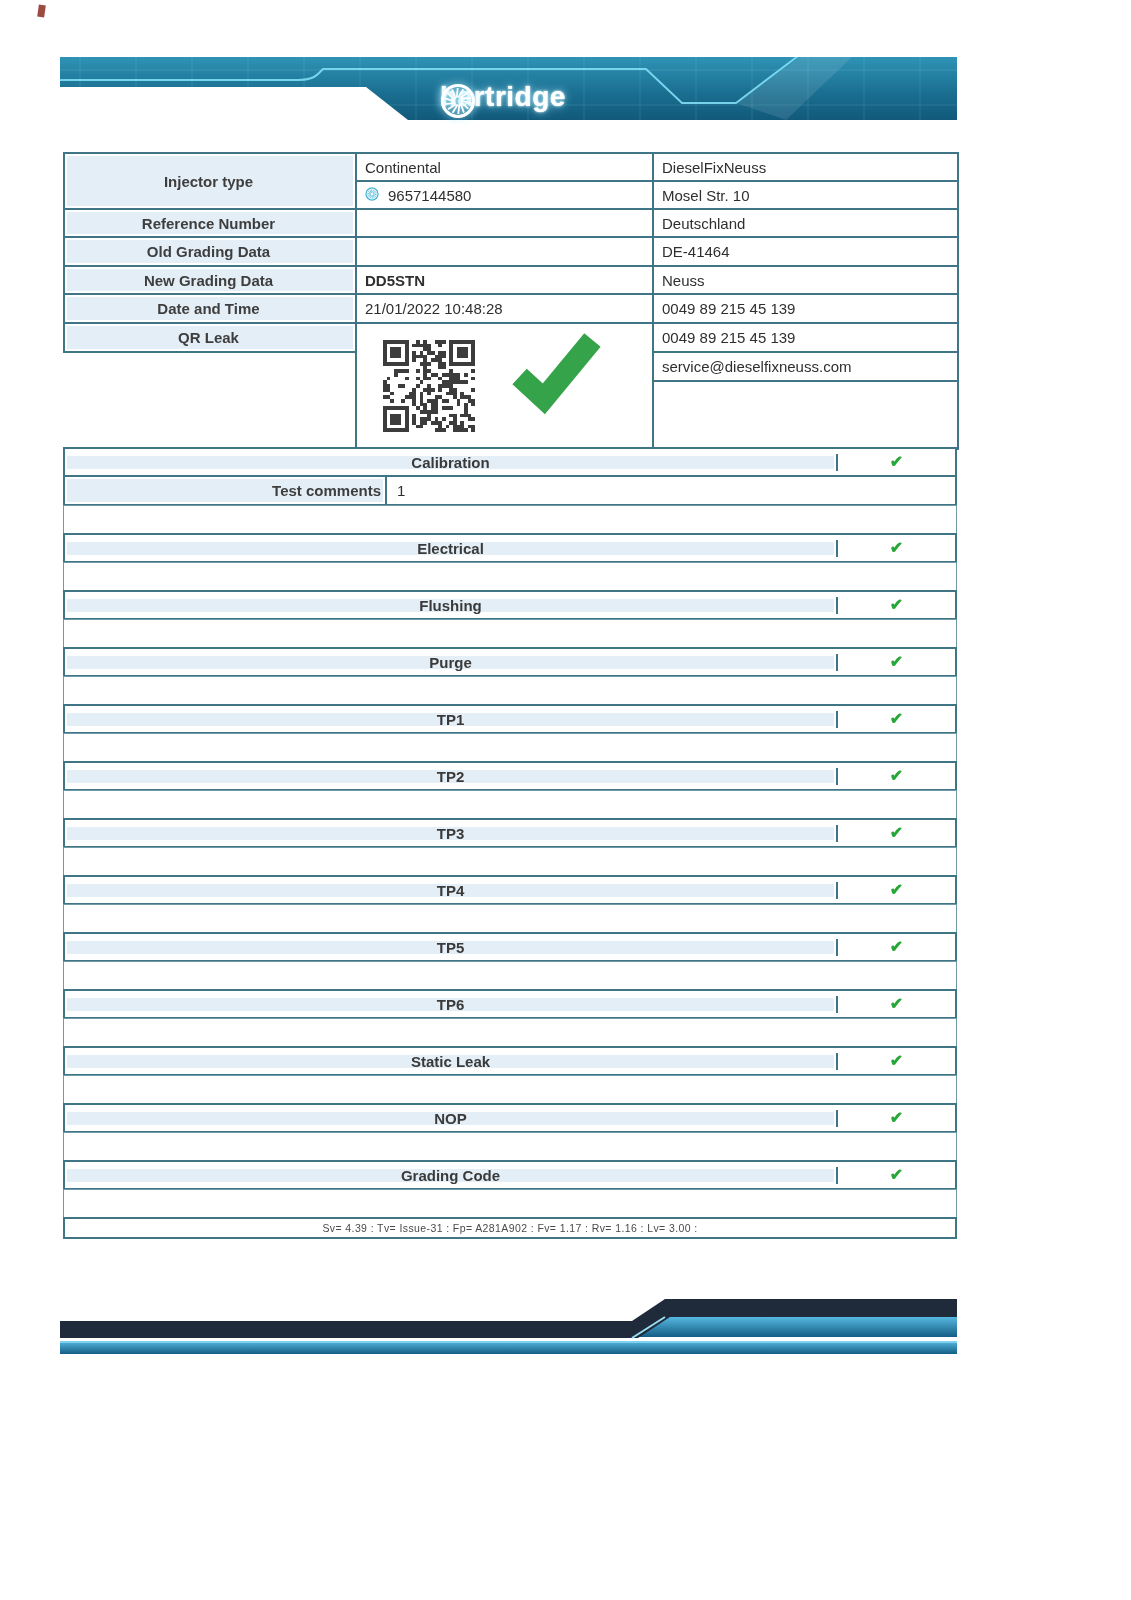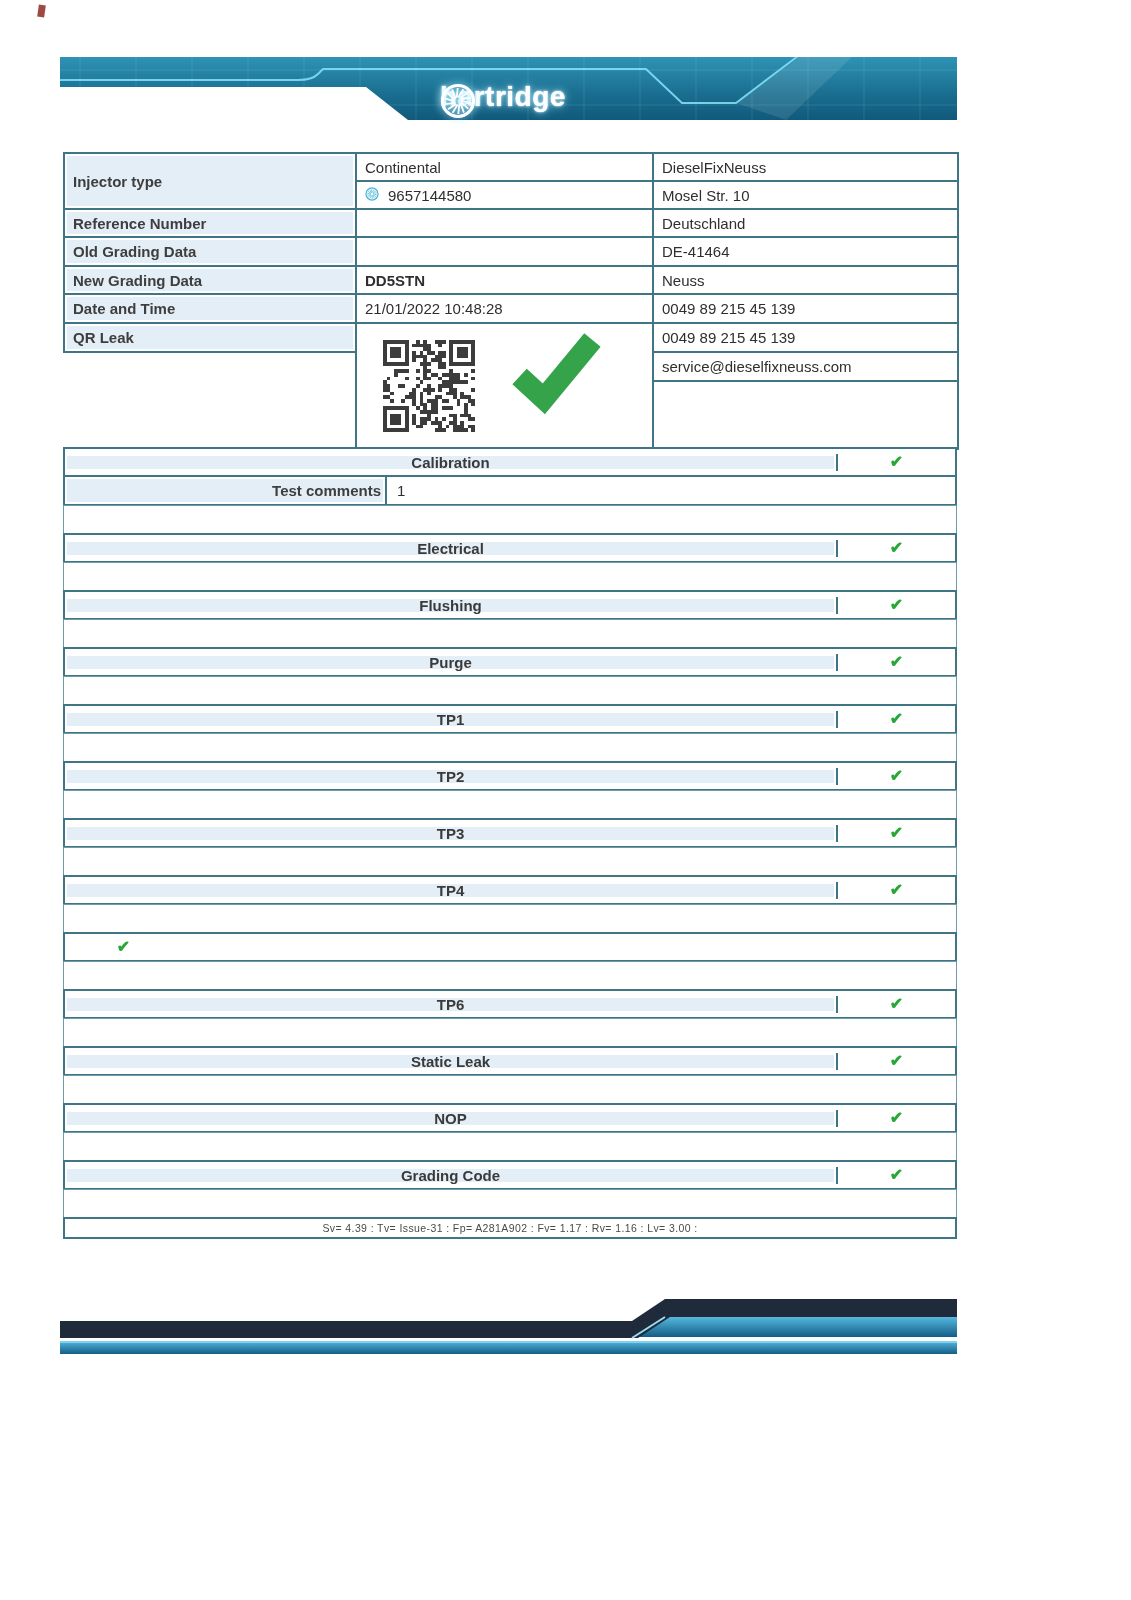--- a/index.html
+++ b/index.html
@@ -19,21 +19,21 @@
   .scan-artifact { position:absolute; left:38px; top:5px; width:7px; height:12px;
     background:#8c2a22; transform:rotate(8deg); opacity:.85; }
 
   
   .info-table { position:absolute; left:63px; top:152px; width:894px; border-collapse:collapse; table-layout:fixed; }
   .info-table td { padding:0 8px; font-size:15px; vertical-align:middle; }
   td.cell { border:2px solid var(--border-teal); background:#fff; color:#2f2f2f; }
   td.lbl {
     border:2px solid var(--border-teal); background:var(--cell-blue);
     box-shadow:inset 0 0 0 2px #ffffff;
-    text-align:left; font-weight:bold; color:#3e3e3e; padding-right:11px;
+    text-align:center; font-weight:bold; color:#3e3e3e; padding-right:11px;
   }
   td.ghost { border:none; background:#fff; }
   td.qrcell { border:2px solid var(--border-teal); background:#fff; vertical-align:top; position:relative; }
   .bold { font-weight:bold; }
   .pn-wrap { display:flex; align-items:flex-start; gap:9px; }
   .qr-box { position:absolute; left:26px; top:16px; }
   .big-check { position:absolute; left:148px; top:8px; }
 
   
   .tests { position:absolute; left:63px; top:449px; width:894px; }
@@ -492,20 +492,23 @@
       <div class="trow thead">
         <div class="band">
           <span class="sec-label">TP4</span>
         </div>
         <div class="checkcell">
           <span class="check-icon">✔</span>
         </div>
       </div>
       <div class="trow tgap"></div>
       <div class="trow thead">
+        <div class="band">
+          <span class="sec-label">TP5</span>
+        </div>
         <div class="checkcell">
           <span class="check-icon">✔</span>
         </div>
       </div>
       <div class="trow tgap"></div>
       <div class="trow thead">
         <div class="band">
           <span class="sec-label">TP6</span>
         </div>
         <div class="checkcell">

